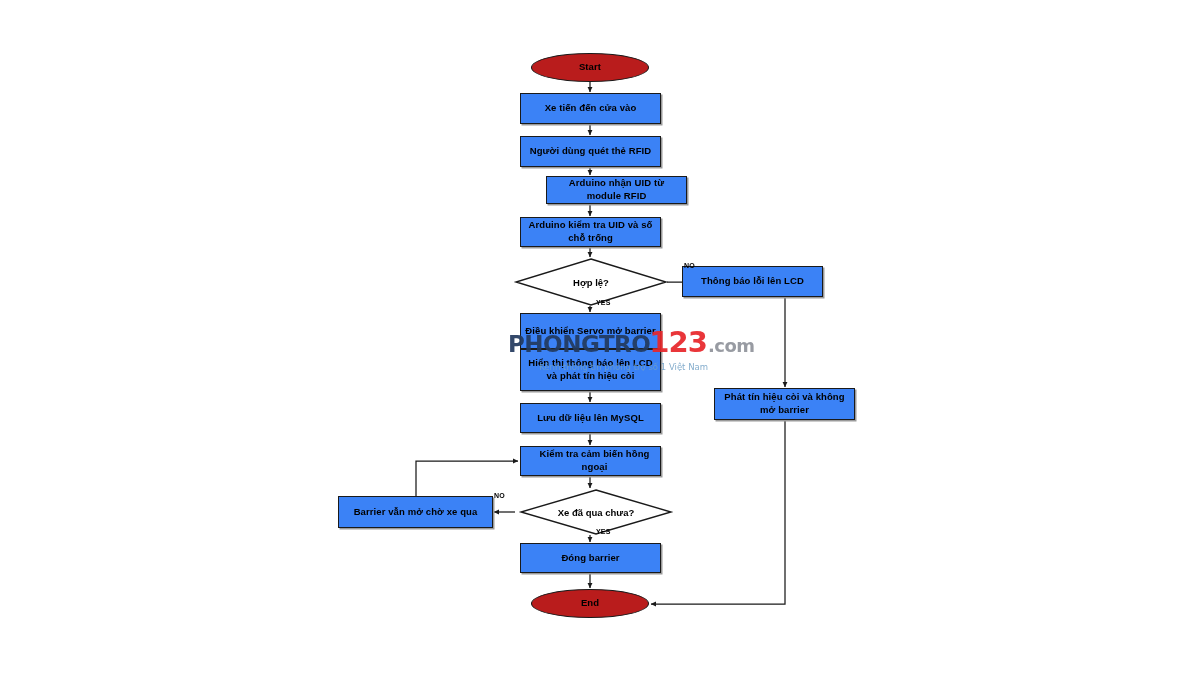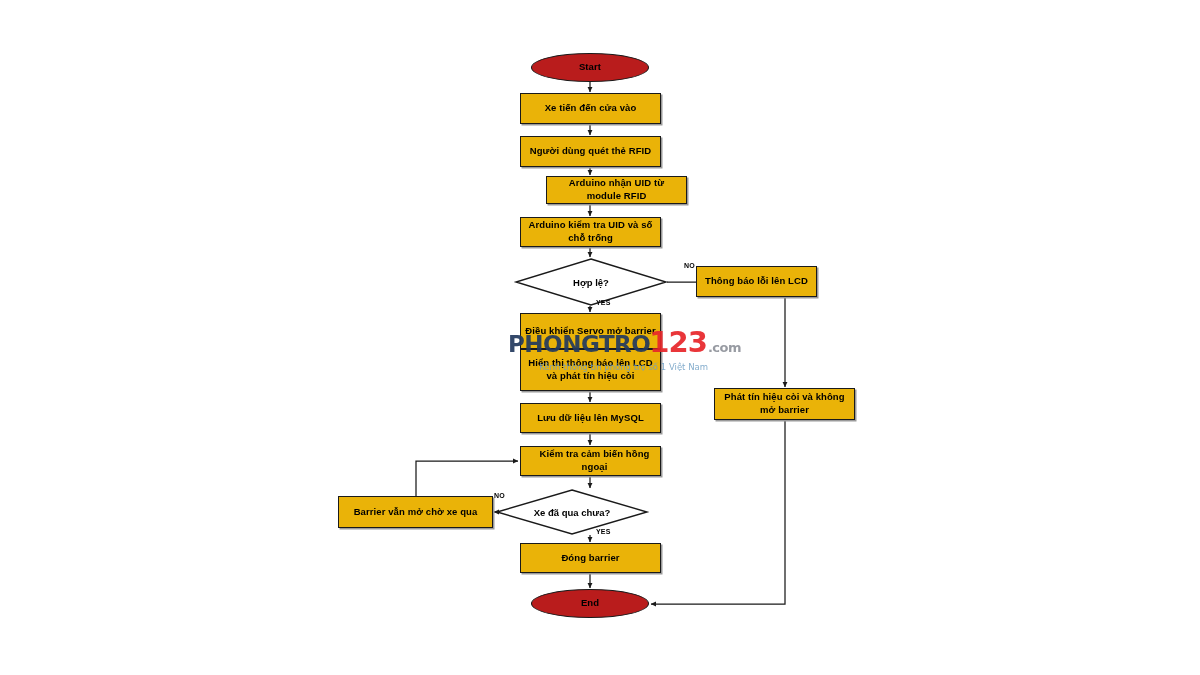--- a/index.html
+++ b/index.html
@@ -6,41 +6,41 @@
   body{
     width:1200px;height:675px;background:#ffffff;
     font-family:"Liberation Sans", sans-serif;
     overflow:hidden;position:relative;
   }
   #canvas{position:absolute;left:0;top:0;width:1200px;height:675px;}
 
   .node{position:absolute;box-sizing:border-box;display:flex;align-items:center;
         justify-content:center;text-align:center;color:#000;font-weight:bold;
         font-size:9.5px;line-height:1.35;letter-spacing:.1px;}
-  .proc{border:1.3px solid #1a1a1a;background:#eab308;padding:2px 4px;
+  .proc{border:1.3px solid #1a1a1a;background:#3b82f6;padding:2px 4px;
         box-shadow:1.5px 1.5px 0 #9a9a9a;}
   .term{border:1.4px solid #1a1a1a;background:#b91c1c;border-radius:50%;}
   .diamond-wrap{position:absolute;}
   .diamond-wrap svg{display:block;overflow:visible;}
   .diamond-label{position:absolute;left:0;top:0;width:100%;height:100%;
         display:flex;align-items:center;justify-content:center;
         font-size:9.5px;font-weight:bold;color:#000;pointer-events:none;}
 
   .edgelabel{position:absolute;font-size:7px;font-weight:bold;color:#000;
         letter-spacing:.2px;}
 
   
   #watermark{position:absolute;left:508px;top:325px;width:200px;height:40px;
         pointer-events:none;user-select:none;}
   #wm-logo{display:flex;align-items:baseline;font-weight:bold;
         font-family:"DejaVu Sans", sans-serif;letter-spacing:-0.5px;}
   #wm-phongtro{font-size:23px;color:#233a5e;opacity:.92;}
   #wm-123{font-size:29px;color:#e8262a;opacity:.92;margin-left:-1px;
         letter-spacing:-1px;}
-  #wm-com{font-size:13px;color:#8d9199;opacity:.9;margin-left:1px;}
+  #wm-com{font-size:18px;color:#8d9199;opacity:.9;margin-left:1px;}
   #wm-tagline{font-size:8.5px;color:#6f9fc4;opacity:.85;margin-top:3px;
         font-family:"DejaVu Sans", sans-serif;white-space:nowrap;text-align:right;}
 </style>
 </head>
 <body>
 
 <div id="canvas">
 
   <svg width="1200" height="675" style="position:absolute;left:0;top:0;">
     <defs>
@@ -95,21 +95,21 @@
     <span>Arduino kiểm tra UID và số chỗ trống</span>
   </div>
 
   <div class="diamond-wrap" style="left:515px;top:258px;width:152px;height:48px;">
     <svg width="152" height="48">
       <polygon points="76,1 151,24 76,47 1,24" fill="#ffffff" stroke="#1a1a1a" stroke-width="1.4"></polygon>
     </svg>
     <div class="diamond-label">Hợp lệ?</div>
   </div>
 
-  <div class="node proc" style="left:696px;top:266px;width:121px;height:31px;">
+  <div class="node proc" style="left:682px;top:266px;width:141px;height:31px;">
     <span>Thông báo lỗi lên LCD</span>
   </div>
 
   <div class="node proc" style="left:520px;top:313px;width:141px;height:36px;">
     <span>Điều khiển Servo mở barrier</span>
   </div>
 
   <div class="node proc" style="left:520px;top:349px;width:141px;height:42px;">
     <span>Hiển thị thông báo lên LCD và phát tín hiệu còi</span>
   </div>
@@ -119,21 +119,21 @@
   </div>
 
   <div class="node proc" style="left:714px;top:388px;width:141px;height:32px;">
     <span>Phát tín hiệu còi và không mở barrier</span>
   </div>
 
   <div class="node proc" style="left:520px;top:446px;width:141px;height:30px;padding-left:12px;">
     <span>Kiểm tra cảm biến hồng ngoại</span>
   </div>
 
-  <div class="diamond-wrap" style="left:496px;top:489px;width:152px;height:46px;">
+  <div class="diamond-wrap" style="left:520px;top:489px;width:152px;height:46px;">
     <svg width="152" height="46">
       <polygon points="76,1 151,23 76,45 1,23" fill="#ffffff" stroke="#1a1a1a" stroke-width="1.4"></polygon>
     </svg>
     <div class="diamond-label">Xe đã qua chưa?</div>
   </div>
 
   <div class="node proc" style="left:338px;top:496px;width:155px;height:32px;">
     <span>Barrier vẫn mở chờ xe qua</span>
   </div>
 

